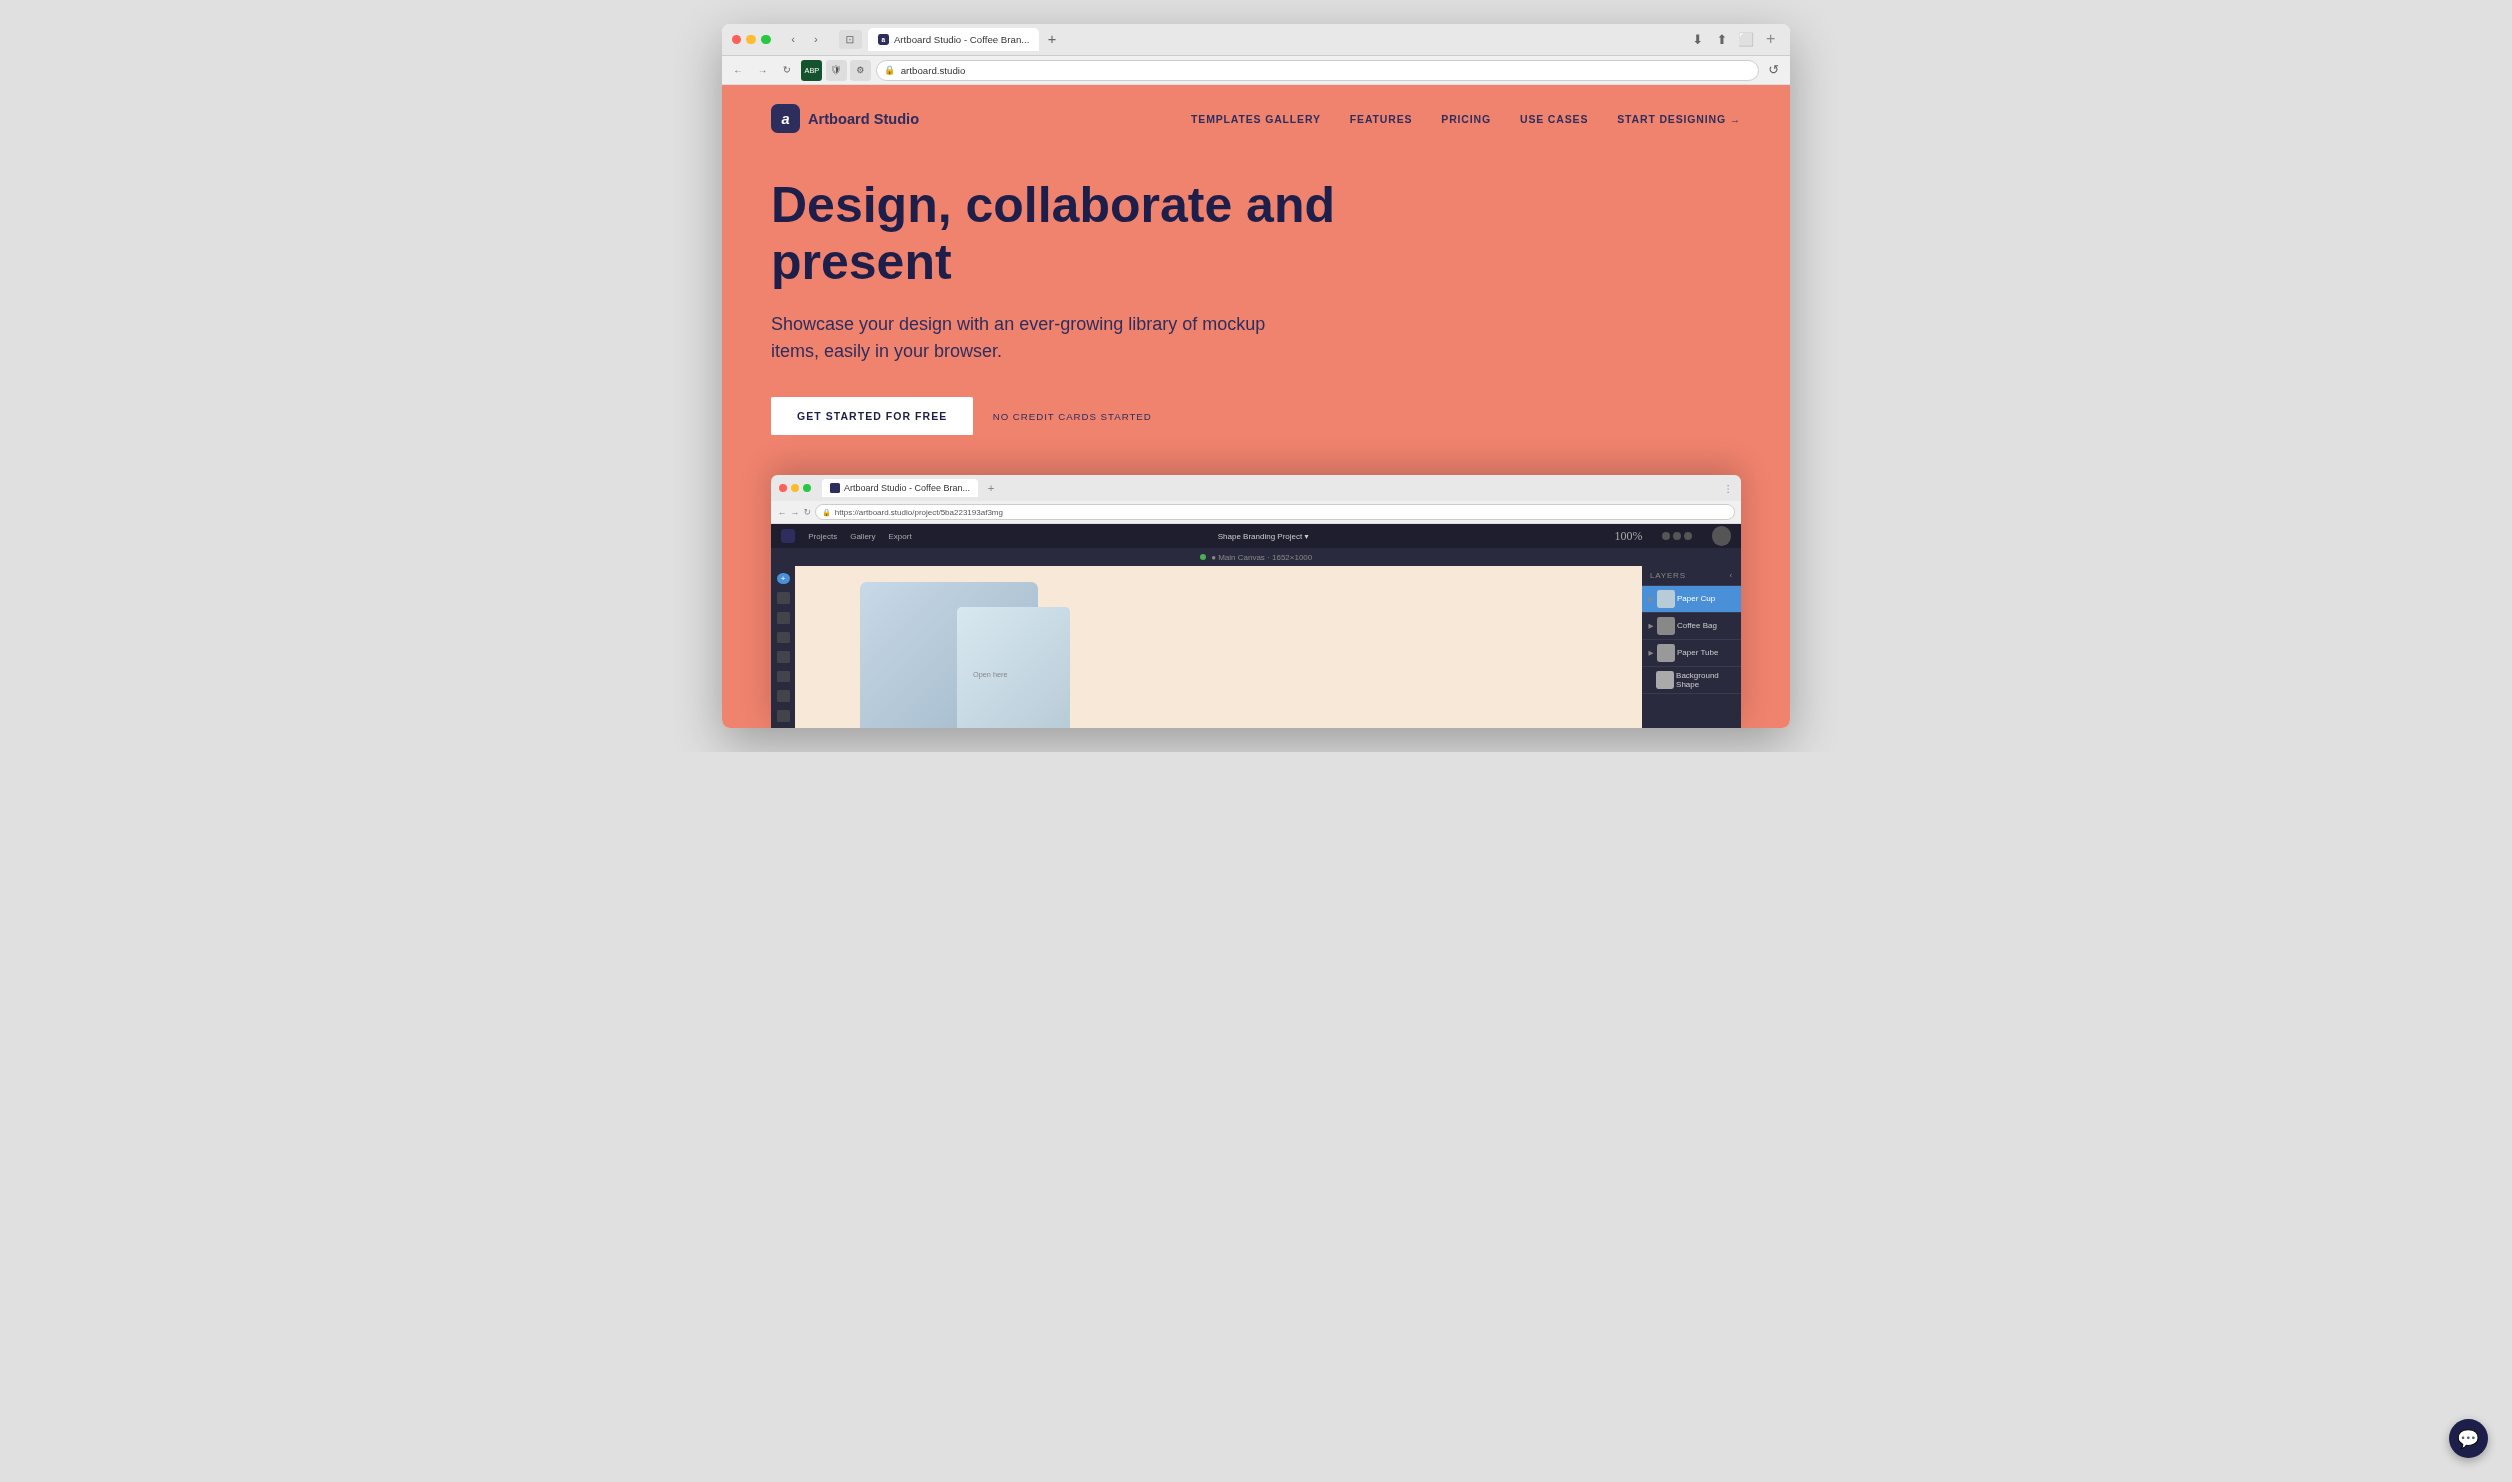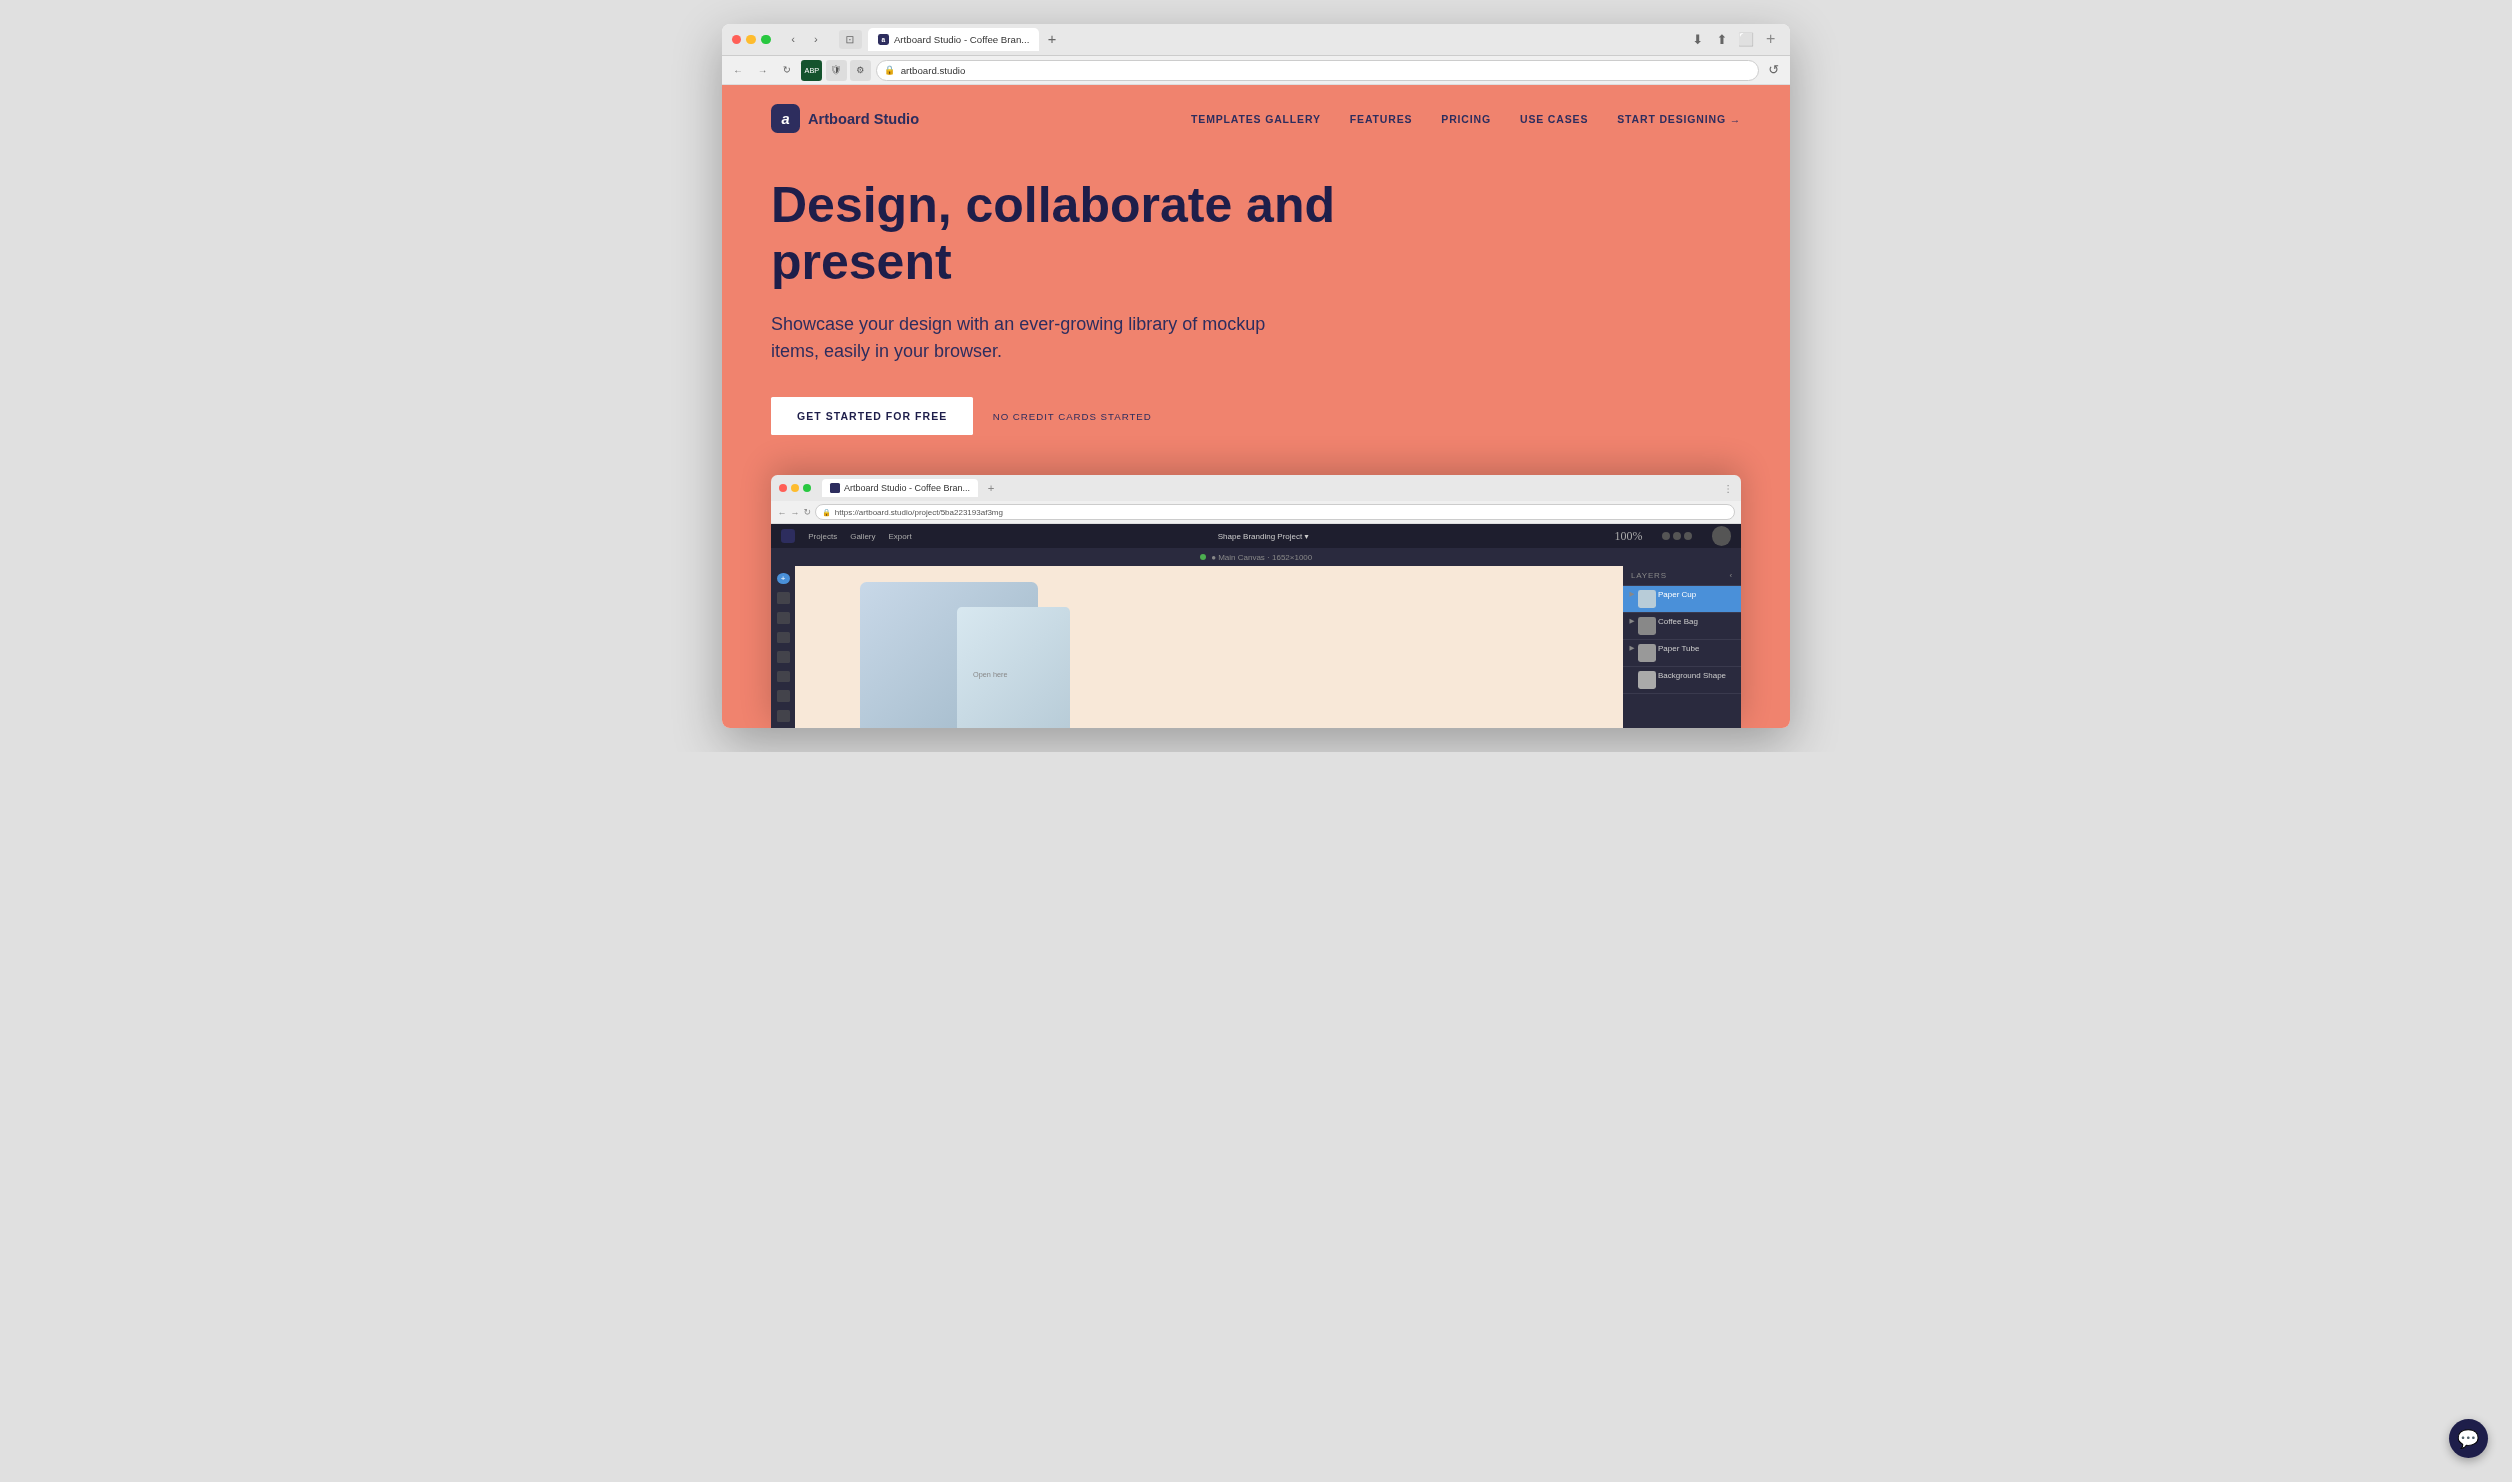--- a/index.html
+++ b/index.html
@@ -415,39 +415,40 @@
     }
 
     .mockup-canvas {
       flex: 1;
       background: #f8e8d8;
       position: relative;
       overflow: hidden;
     }
 
     .mockup-layers-panel {
-      width: 118px;
+      width: 99px;
       background: #2a2a3e;
       display: flex;
       flex-direction: column;
     }
 
     .layers-header {
       padding: 4.9px 8px;
       font-size: 8px;
       color: #888;
       letter-spacing: 0.1em;
       display: flex;
       align-items: center;
       justify-content: space-between;
       border-bottom: 0.8px solid #3a3a4e;
     }
 
     .layer-item {
       display: flex;
+      align-items: center;
       padding: 4px 6.5px;
       gap: 2px;
       font-size: 8px;
       color: #ccc;
       border-bottom: 0.8px solid #3a3a4e;
     }
 
     .layer-item.active {
       background: #4a90d9;
       color: white;

